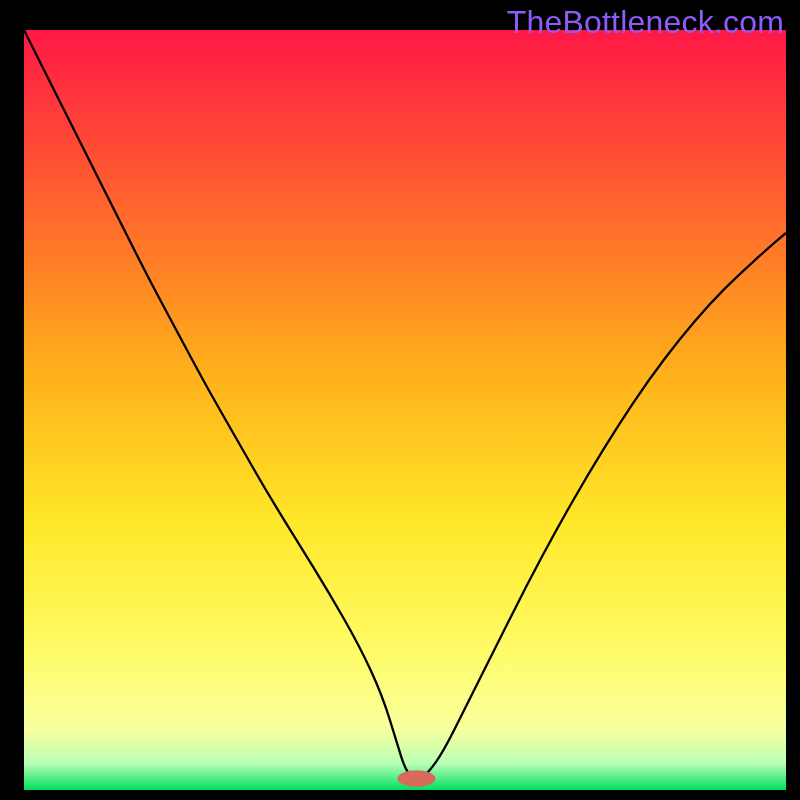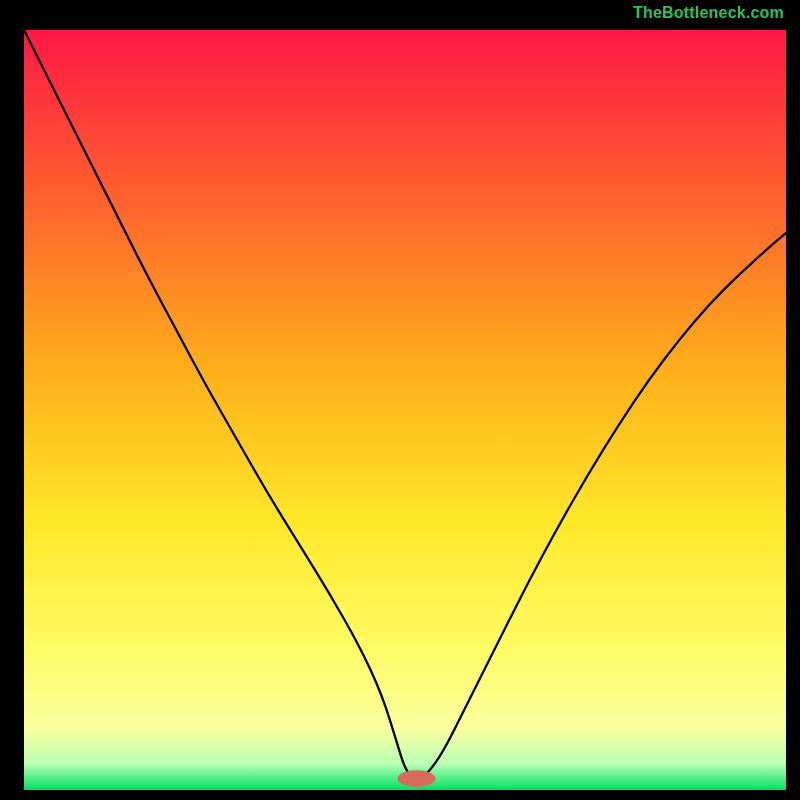--- a/index.html
+++ b/index.html
@@ -14,23 +14,23 @@
   .frame {
     position: relative;
     width: 800px;
     height: 800px;
     background: #000;
   }
   .watermark {
     position: absolute;
     top: 4px;
     right: 16px;
-    color: #22c55e;
-    font-size: 16px;
-    font-weight: 700;
+    color: #8b5cf6;
+    font-size: 32px;
+    font-weight: 400;
     letter-spacing: 0.2px;
     z-index: 10;
   }
   .plot-wrap {
     position: absolute;
     left: 24px;
     top: 30px;
     width: 762px;
     height: 760px;
   }

